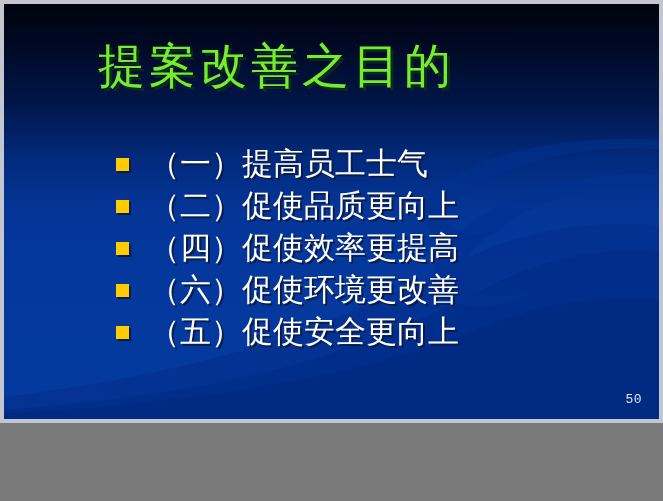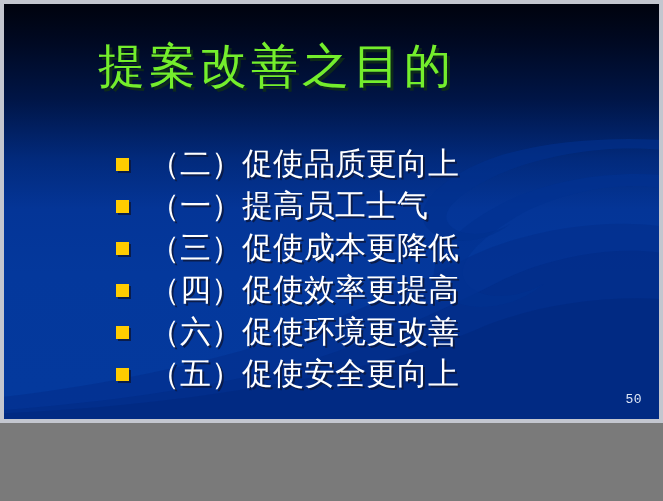--- a/index.html
+++ b/index.html
@@ -123,32 +123,28 @@
       <path d="M663,356 C600,352 530,366 480,392 C430,418 350,444 260,462 C170,480 80,490 0,494 L0,501 L663,501 Z" fill="#01267a" opacity="0.45"></path>
     </svg>
   </div>
 
   <div class="title">提案改善之目的</div>
 
   <div class="bullet-list">
 
     <div class="bullet-row">
       <span class="bullet-marker"></span>
-      <span class="bullet-text">（二）促使品质更向上</span>
-    </div>
-
-    <div class="bullet-row">
-      <span class="bullet-marker"></span>
       <span class="bullet-text">（一）提高员工士气</span>
     </div>
 
     <div class="bullet-row">
       <span class="bullet-marker"></span>
-      <span class="bullet-text">（三）促使成本更降低</span>
+      <span class="bullet-text">（二）促使品质更向上</span>
     </div>
+
 
     <div class="bullet-row">
       <span class="bullet-marker"></span>
       <span class="bullet-text">（四）促使效率更提高</span>
     </div>
 
     <div class="bullet-row">
       <span class="bullet-marker"></span>
       <span class="bullet-text">（六）促使环境更改善</span>
     </div>

